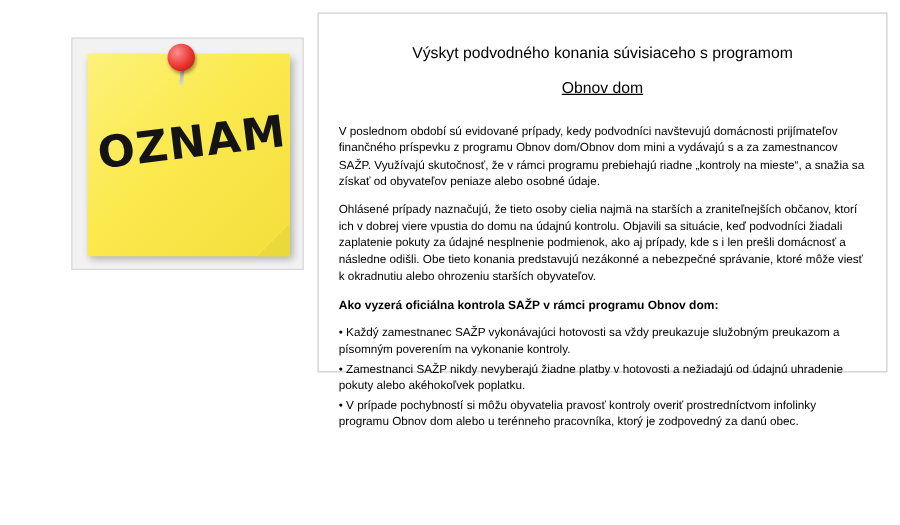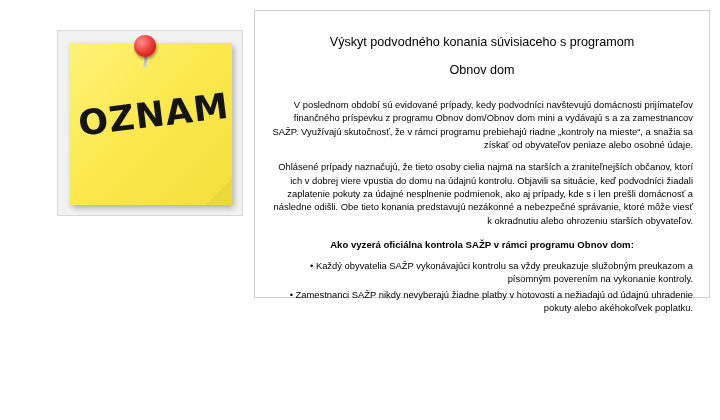--- a/index.html
+++ b/index.html
@@ -99,37 +99,37 @@
   .doc-title {
     text-align: center;
     font-size: 12.6px;
     color: #000000;
     line-height: 1.55;
     margin: 8px 0 0 0;
   }
   .doc-title .line2 {
     display: block;
     margin-top: 8px;
+    text-decoration: underline;
   }
   .doc p {
     font-size: 9.4px;
     line-height: 1.42;
     color: #000000;
     margin: 0 0 9px 0;
-    text-align: right;
+    text-align: left;
   }
   .doc p.first {
     margin-top: 18px;
   }
   .doc h2 {
     font-size: 9.6px;
     font-weight: bold;
     margin: 12px 0 9px 0;
     color: #000000;
-    text-align: center;
   }
   .bullets p {
     margin: 0 0 2px 0;
   }
 </style>
 </head>
 <body>
 
 <div class="page">
 
@@ -148,18 +148,19 @@
       <span>Výskyt podvodného konania súvisiaceho s programom</span>
       <span class="line2">Obnov dom</span>
     </div>
 
     <p class="first">V poslednom období sú evidované prípady, kedy podvodníci navštevujú domácnosti prijímateľov finančného príspevku z programu Obnov dom/Obnov dom mini a vydávajú s a za zamestnancov SAŽP. Využívajú skutočnosť, že v rámci programu prebiehajú riadne „kontroly na mieste“, a snažia sa získať od obyvateľov peniaze alebo osobné údaje.</p>
     <p>Ohlásené prípady naznačujú, že tieto osoby cielia najmä na starších a zraniteľnejších občanov, ktorí ich v dobrej viere vpustia do domu na údajnú kontrolu. Objavili sa situácie, keď podvodníci žiadali zaplatenie pokuty za údajné nesplnenie podmienok, ako aj prípady, kde s i len prešli domácnosť a následne odišli. Obe tieto konania predstavujú nezákonné a nebezpečné správanie, ktoré môže viesť k okradnutiu alebo ohrozeniu starších obyvateľov.</p>
 
     <h2>Ako vyzerá oficiálna kontrola SAŽP v rámci programu Obnov dom:</h2>
 
     <div class="bullets">
-      <p>• Každý obyvatelia SAŽP vykonávajúci kontrolu sa vždy preukazuje služobným preukazom a písomným poverením na vykonanie kontroly.</p>
+      <p>• Každý zamestnanec SAŽP vykonávajúci hotovosti sa vždy preukazuje služobným preukazom a písomným poverením na vykonanie kontroly.</p>
       <p>• Zamestnanci SAŽP nikdy nevyberajú žiadne platby v hotovosti a nežiadajú od údajnú uhradenie pokuty alebo akéhokoľvek poplatku.</p>
+      <p>• V prípade pochybností si môžu obyvatelia pravosť kontroly overiť prostredníctvom infolinky programu Obnov dom alebo u terénneho pracovníka, ktorý je zodpovedný za danú obec.</p>
     </div>
 
   </div>
 </div>
 
 </body></html>

